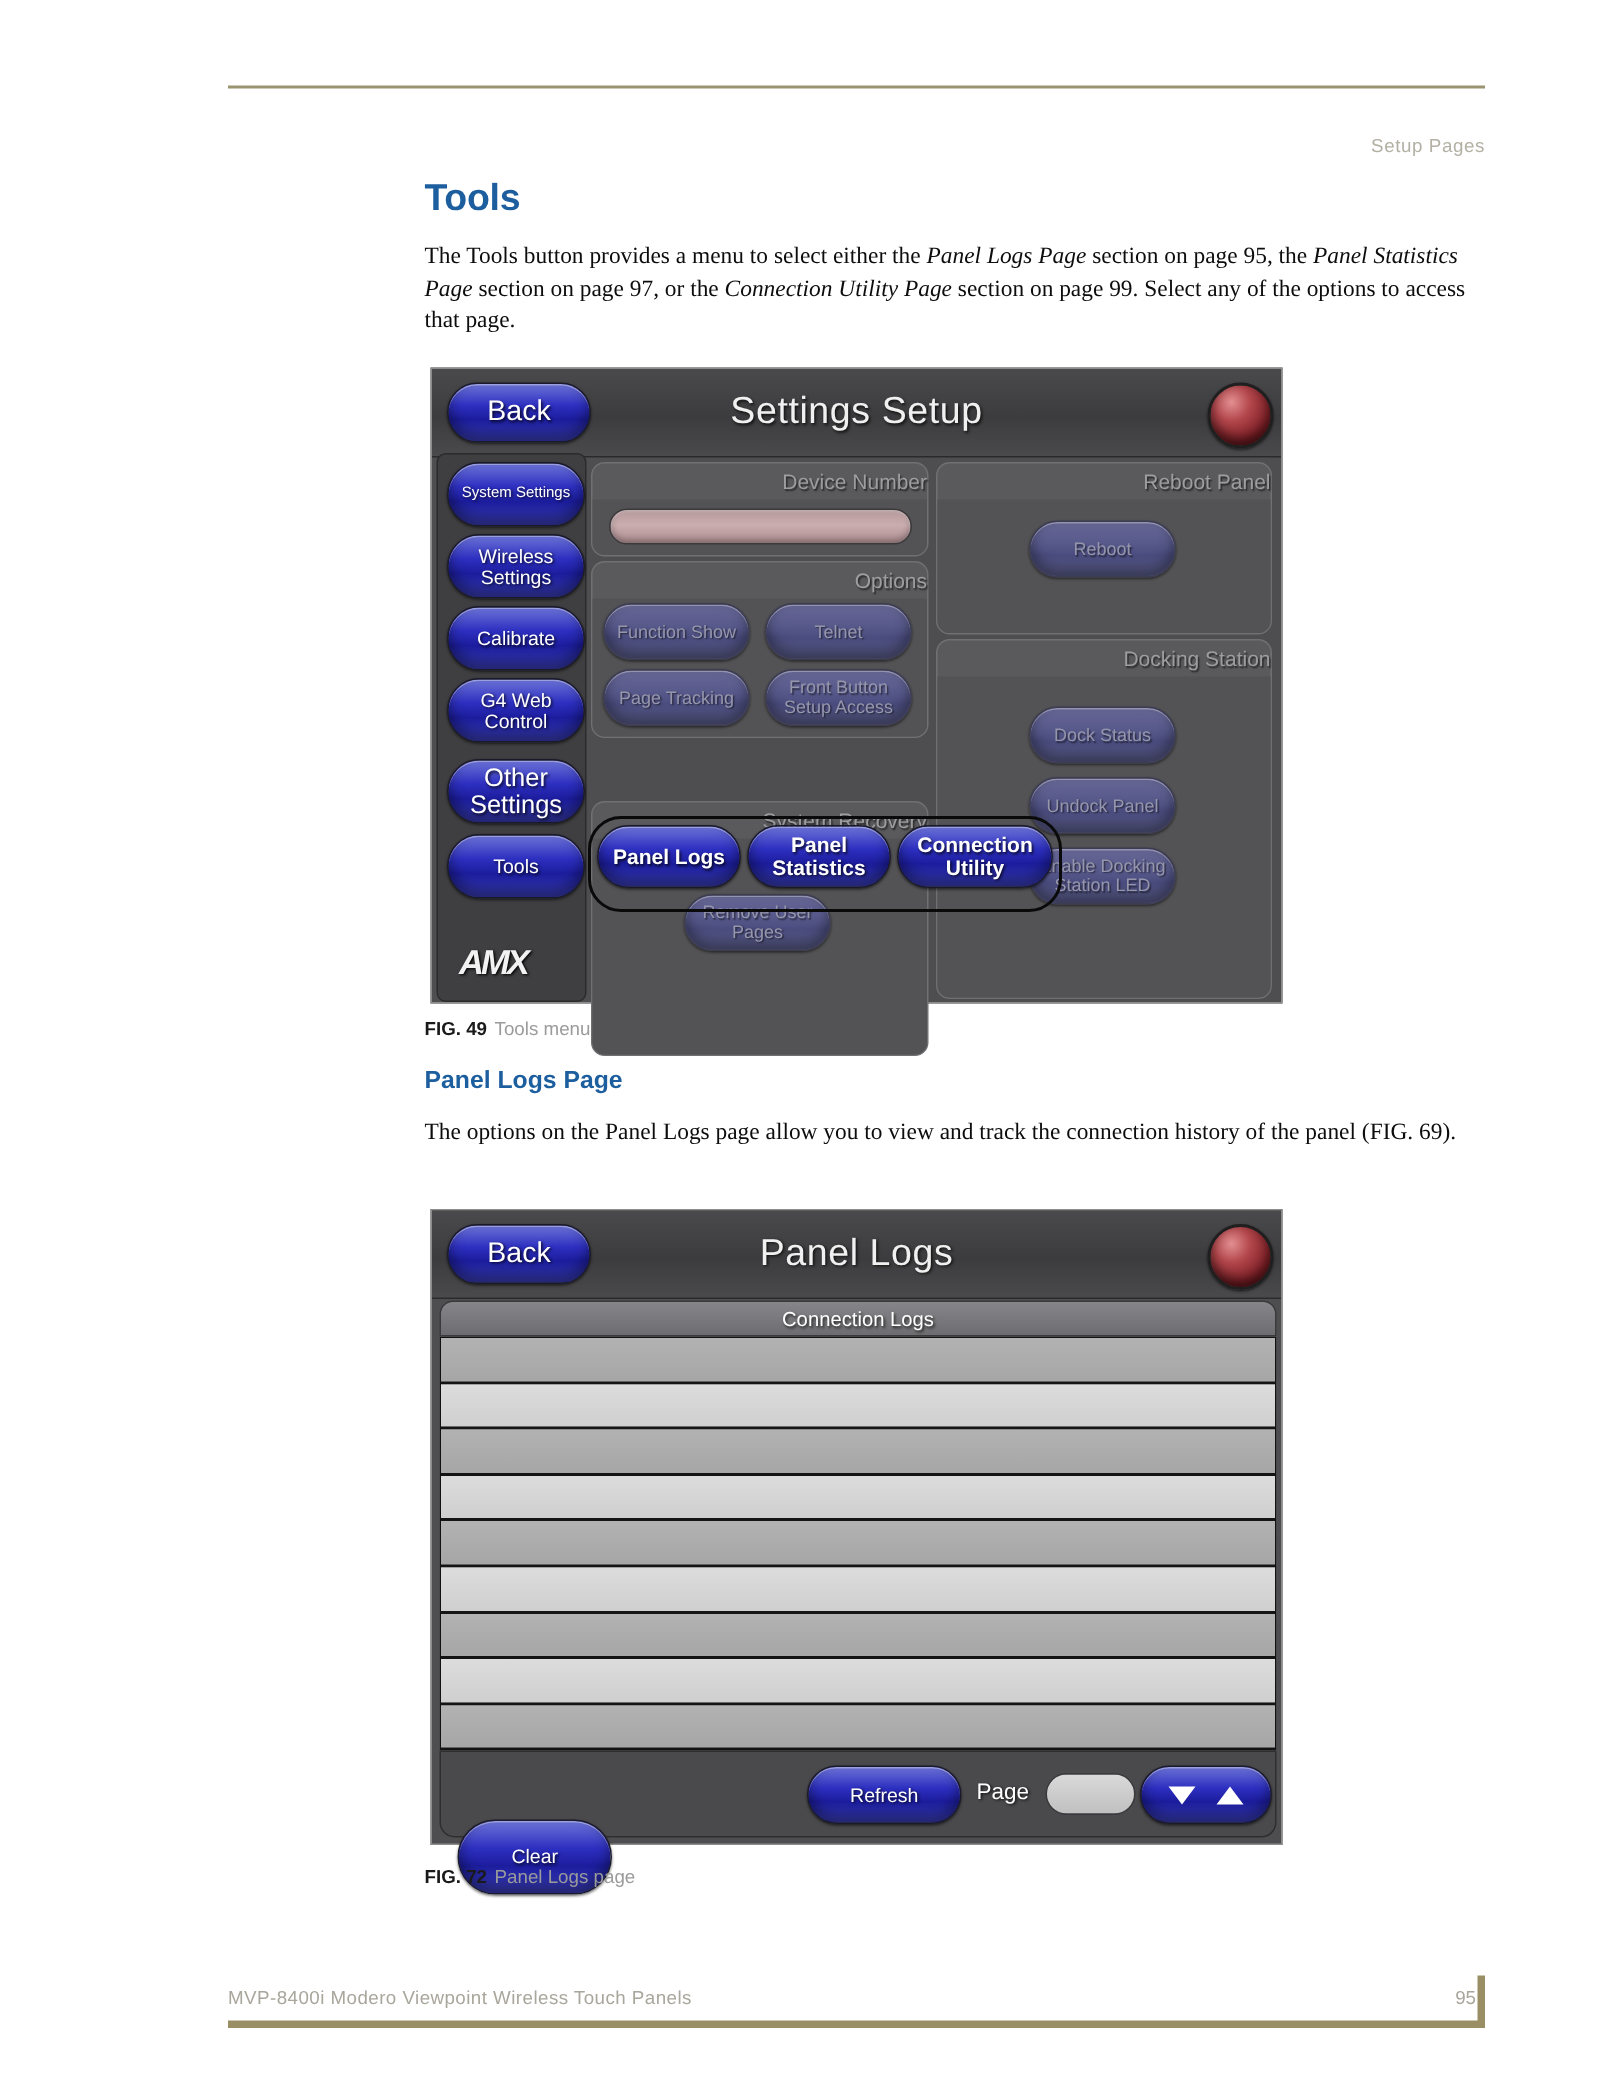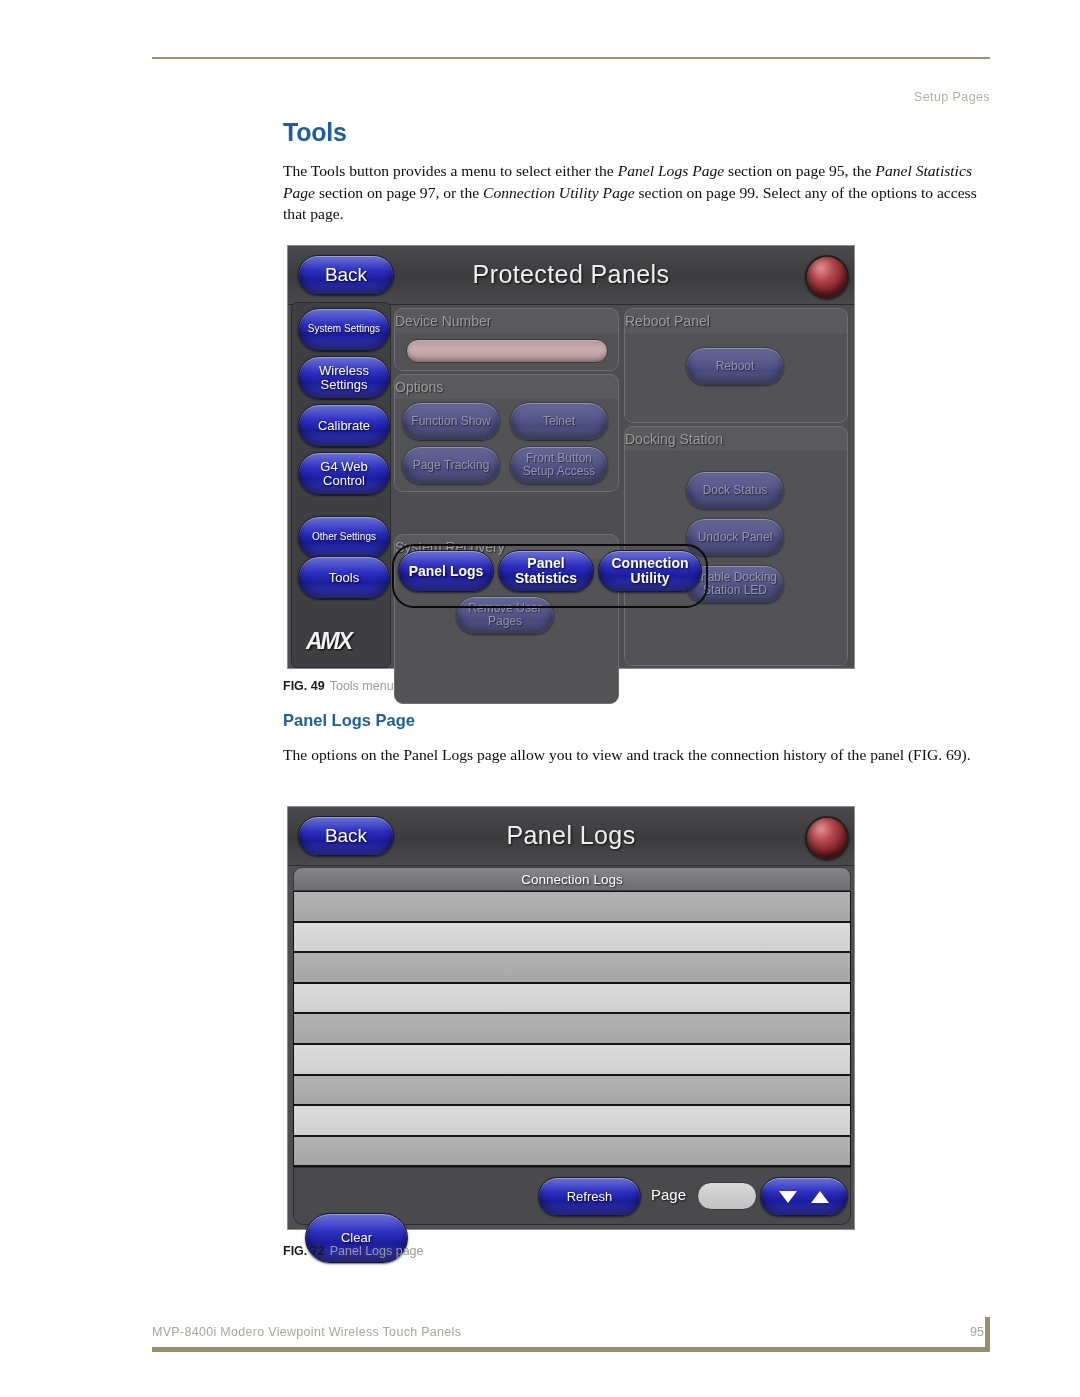--- a/index.html
+++ b/index.html
@@ -200,21 +200,21 @@
   .group {
     position: absolute;
     background: #5a5a5c;
     border: 1px solid #707072;
     border-radius: 9px;
     box-sizing: border-box;
   }
   .group-title {
     position: absolute;
     left: 0; right: 0; top: 4px;
-    text-align: left;
+    text-align: right;
     font-family: "Liberation Sans", sans-serif;
     font-size: 14px;
     color: #9d9d9f;
     text-shadow: 1px 1px 1px rgba(0,0,0,.55);
   }
   .group-body {
     position: absolute;
     left: 0; right: 0; top: 24px; bottom: 0;
     background: #535355;
     border-radius: 0 0 8px 8px;
@@ -319,34 +319,34 @@
 <div class="page-header-rule"></div>
 <div class="page-header-label">Setup Pages</div>
 
 <div class="h1">Tools</div>
 
 <div class="para" id="intro-para"><span>The Tools button provides a menu to select either the </span><i>Panel Logs Page</i><span> section on page 95, the </span><i>Panel Statistics Page</i><span> section on page 97, or the </span><i>Connection Utility Page</i><span> section on page 99. Select any of the options to access that page.</span></div>
 
 <div class="device" id="fig71">
 
   <div class="titlebar">
-    <div class="title-text">Protected Panels</div>
+    <div class="title-text">Settings Setup</div>
   </div>
 
   <div class="btn blue" style="left:10px; top:9px; width:96px; height:40px; font-size:19px;">Back</div>
 
   <div class="led" style="left:517px; top:9px; width:40px; height:40px;"></div>
 
   <div class="siderail"></div>
 
   <div class="btn blue" style="left:10px; top:62px; width:92px; height:43px; font-size:10px; padding:0 4px;">System Settings</div>
   <div class="btn blue" style="left:10px; top:110px; width:92px; height:43px; font-size:13px; padding:0 4px;">Wireless Settings</div>
   <div class="btn blue" style="left:10px; top:158px; width:92px; height:43px; font-size:13px; padding:0 4px;">Calibrate</div>
   <div class="btn blue" style="left:10px; top:206px; width:92px; height:43px; font-size:13px; padding:0 4px;">G4 Web Control</div>
-  <div class="btn blue" style="left:10px; top:270px; width:92px; height:43px; font-size:10px; padding:0 4px;">Other Settings</div>
+  <div class="btn blue" style="left:10px; top:260px; width:92px; height:43px; font-size:17px; padding:0 4px;">Other Settings</div>
   <div class="btn blue" style="left:10px; top:310px; width:92px; height:43px; font-size:13px; padding:0 4px;">Tools</div>
 
   <div class="amx-logo">AMX</div>
 
   <div class="group" style="left:106px; top:62px; width:225px; height:63px;">
     <div class="group-body"></div>
     <div class="group-title">Device Number</div>
   </div>
   <div class="readout" style="left:118px; top:93px; width:200px; height:22px;"></div>
 

